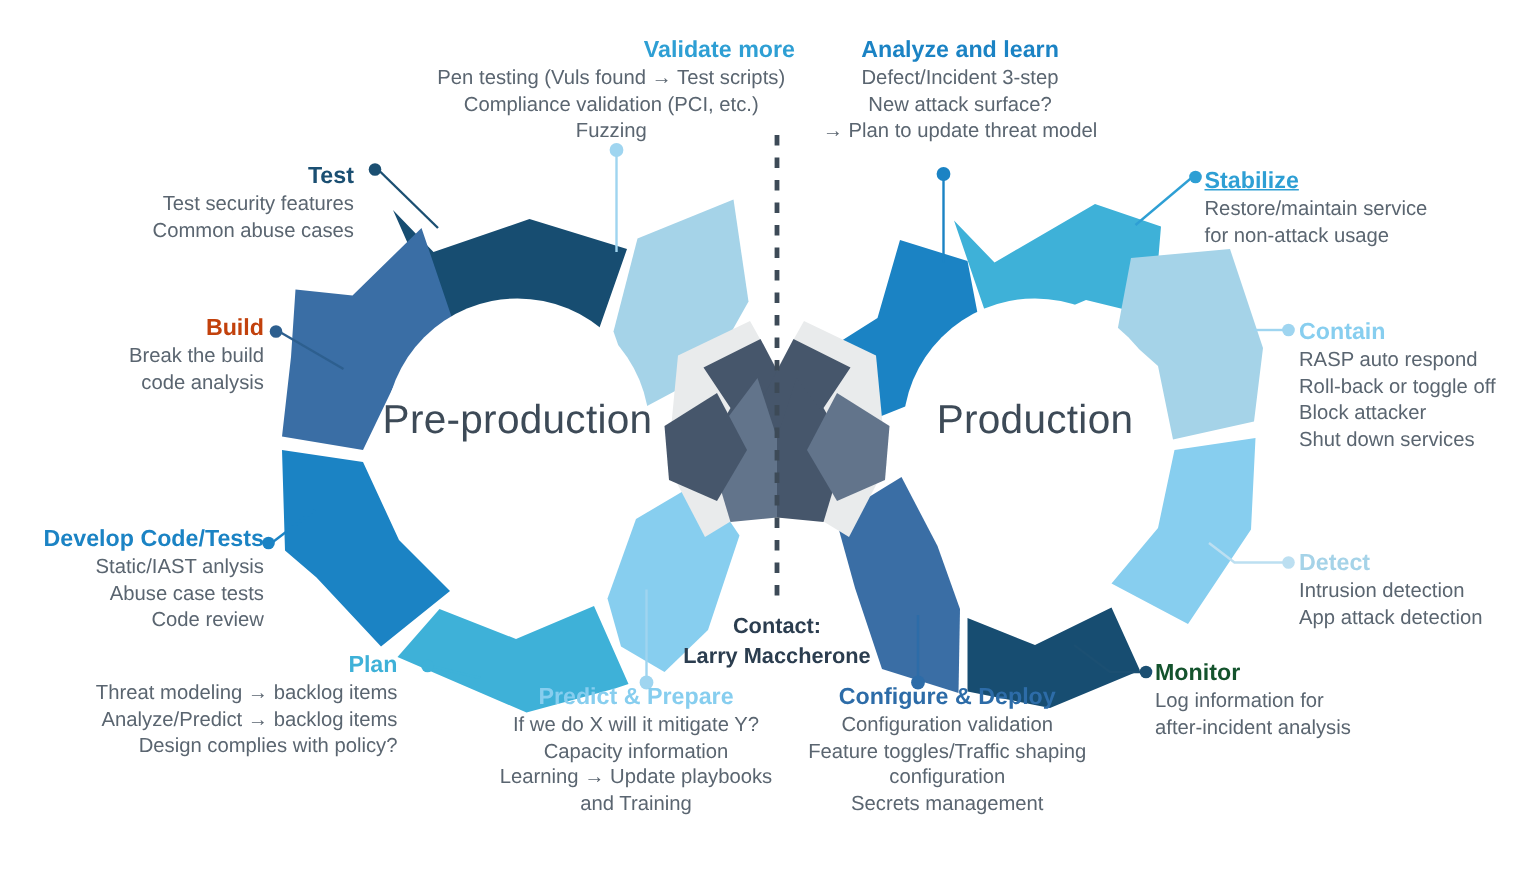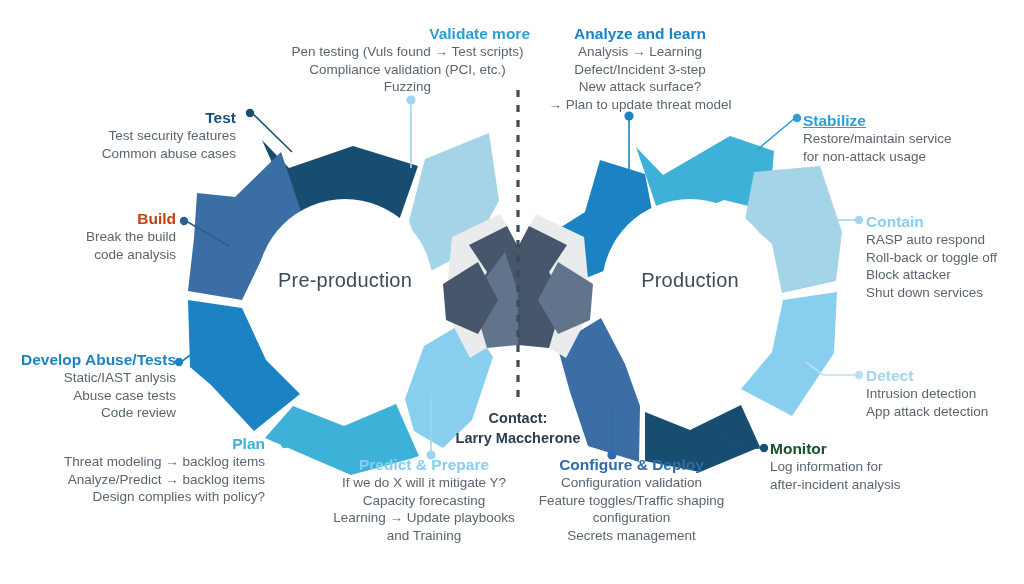--- a/index.html
+++ b/index.html
@@ -13,21 +13,21 @@
 
   .lbl{position:absolute;}
   .lbl .ttl{font-weight:bold;font-size:15.5px;line-height:19px;white-space:nowrap;}
   .lbl .det{font-size:13.5px;line-height:17.5px;color:#5a6570;white-space:nowrap;}
 
   .al-r{text-align:right;}
   .al-l{text-align:left;}
   .al-c{text-align:center;}
 
   .ring-name{
-    position:absolute;font-size:20px;color:#3d4a57;
+    position:absolute;font-size:27px;color:#3d4a57;
     white-space:nowrap;letter-spacing:.2px;
   }
   .contact{
     position:absolute;text-align:center;font-size:14.5px;line-height:20px;
     color:#2b3d4f;font-weight:bold;white-space:nowrap;
   }
 </style>
 </head>
 <body>
 
@@ -141,47 +141,46 @@
         <div class="ttl" style="color: rgb(27, 79, 114);">Test</div>
         <div class="det">Test security features</div>
         <div class="det">Common abuse cases</div>
       </div>
       <div class="lbl al-r" style="left: 40px; top: 209px; width: 136px;">
         <div class="ttl" style="color: #c2410c;">Build</div>
         <div class="det">Break the build</div>
         <div class="det">code analysis</div>
       </div>
       <div class="lbl al-r" style="left: 10px; top: 350px; width: 166px;">
-        <div class="ttl" style="color: rgb(27, 131, 196);">Develop Abuse/Tests</div>
+        <div class="ttl" style="color: rgb(27, 131, 196);">Develop Code/Tests</div>
         <div class="det">Static/IAST anlysis</div>
         <div class="det">Abuse case tests</div>
         <div class="det">Code review</div>
       </div>
       <div class="lbl al-r" style="left: 10px; top: 434px; width: 255px;">
         <div class="ttl" style="color: rgb(62, 177, 216);">Plan</div>
         <div class="det">Threat modeling → backlog items</div>
         <div class="det">Analyze/Predict → backlog items</div>
         <div class="det">Design complies with policy?</div>
       </div>
       <div class="lbl al-c" style="left: 311px; top: 455px; width: 226px;">
         <div class="ttl" style="color: rgb(135, 206, 239);">Predict &amp; Prepare</div>
         <div class="det">If we do X will it mitigate Y?</div>
-        <div class="det">Capacity forecasting</div>
+        <div class="det">Capacity information</div>
         <div class="det">Learning → Update playbooks</div>
         <div class="det">and Training</div>
       </div>
       <div class="lbl al-c" style="left: 285px; top: 24px; width: 245px;">
         <div class="ttl" style="color: rgb(46, 159, 212); text-align: right;">Validate more</div>
         <div class="det">Pen testing (Vuls found → Test scripts)</div>
         <div class="det">Compliance validation (PCI, etc.)</div>
         <div class="det">Fuzzing</div>
       </div>
       <div class="lbl al-c" style="left: 535px; top: 24px; width: 210px;">
         <div class="ttl" style="color: rgb(27, 131, 196);">Analyze and learn</div>
-        <div class="det">Analysis → Learning</div>
         <div class="det">Defect/Incident 3-step</div>
         <div class="det">New attack surface?</div>
         <div class="det">→ Plan to update threat model</div>
       </div>
       <div class="lbl al-l" style="left: 803px; top: 111px; width: 200px;">
         <div class="ttl" style="color: rgb(46, 159, 212); text-decoration: underline;">Stabilize</div>
         <div class="det">Restore/maintain service</div>
         <div class="det">for non-attack usage</div>
       </div>
       <div class="lbl al-l" style="left: 866px; top: 212px; width: 160px;">

